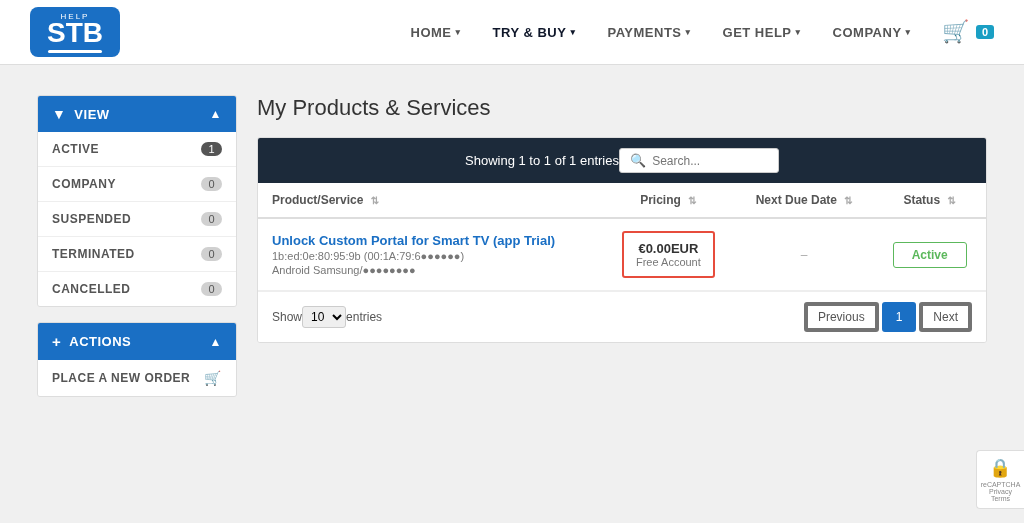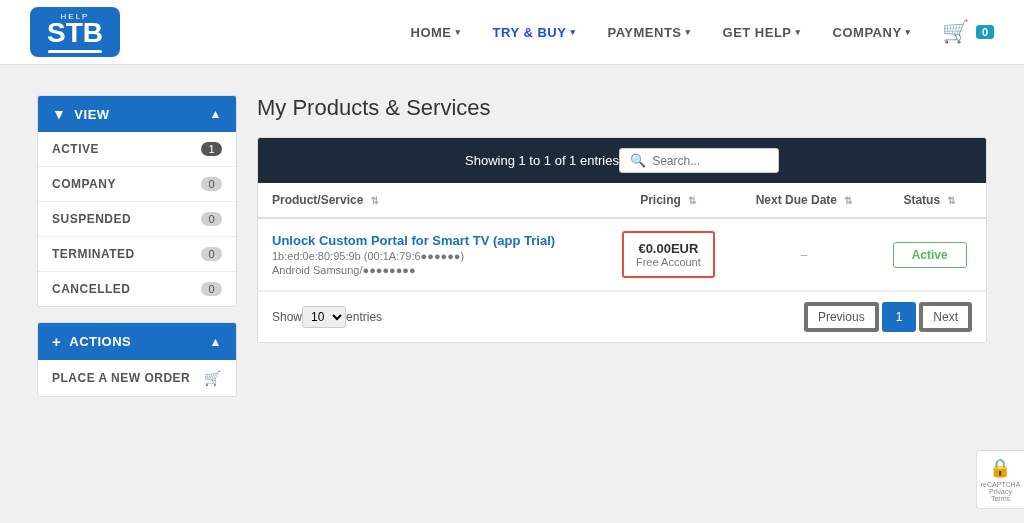--- a/index.html
+++ b/index.html
@@ -65,21 +65,21 @@
       gap: 4px;
       color: #555;
       font-size: 13px;
       font-weight: 600;
       cursor: pointer;
       text-transform: uppercase;
       letter-spacing: 0.5px;
       text-decoration: none;
       position: relative;
     }
-    .nav-item.active { color: #1d4ed8; }
+    .nav-item.active { color: #0f172a; }
     .nav-item .chevron { font-size: 9px; }
     .cart-area {
       display: flex;
       align-items: center;
       gap: 6px;
       margin-left: 16px;
     }
     .cart-icon { font-size: 22px; color: #555; }
     .cart-badge {
       background: #1a9fc4;

